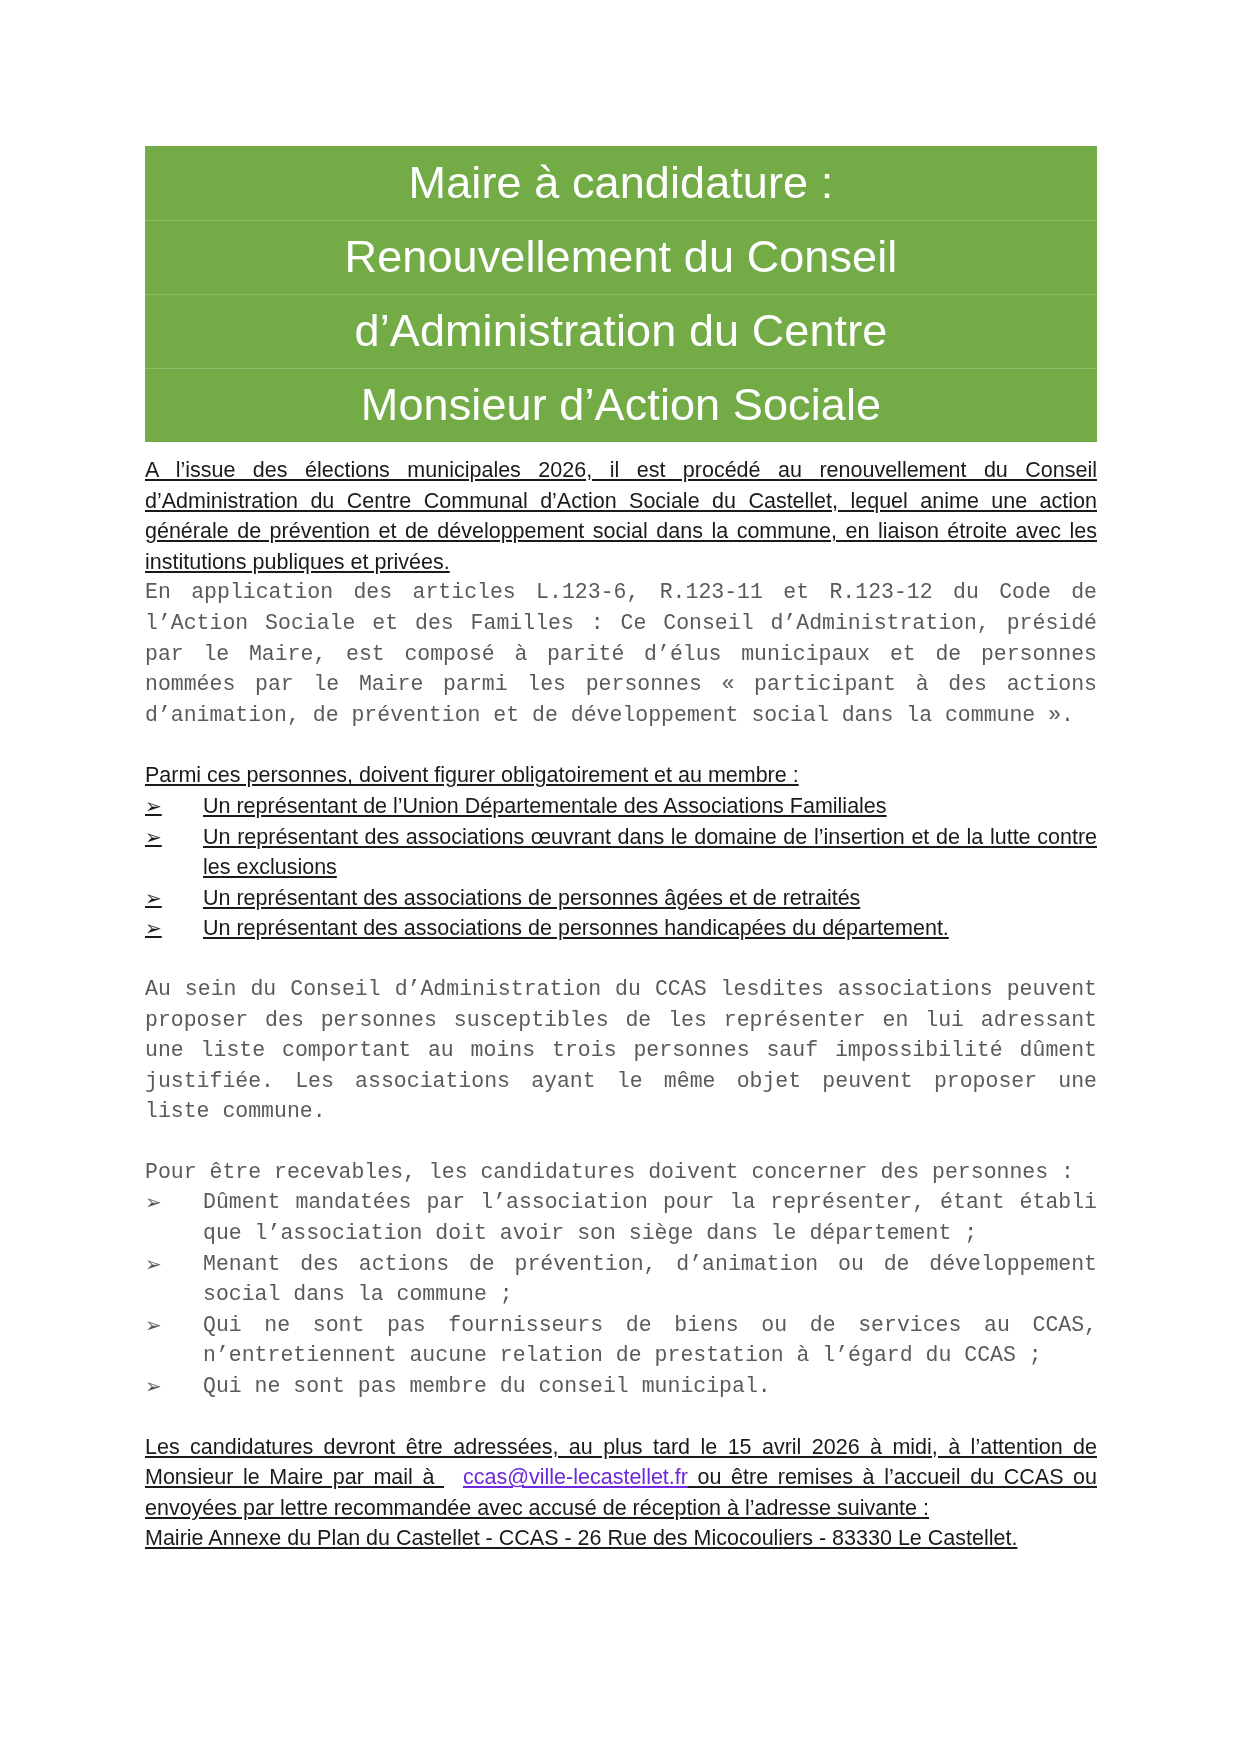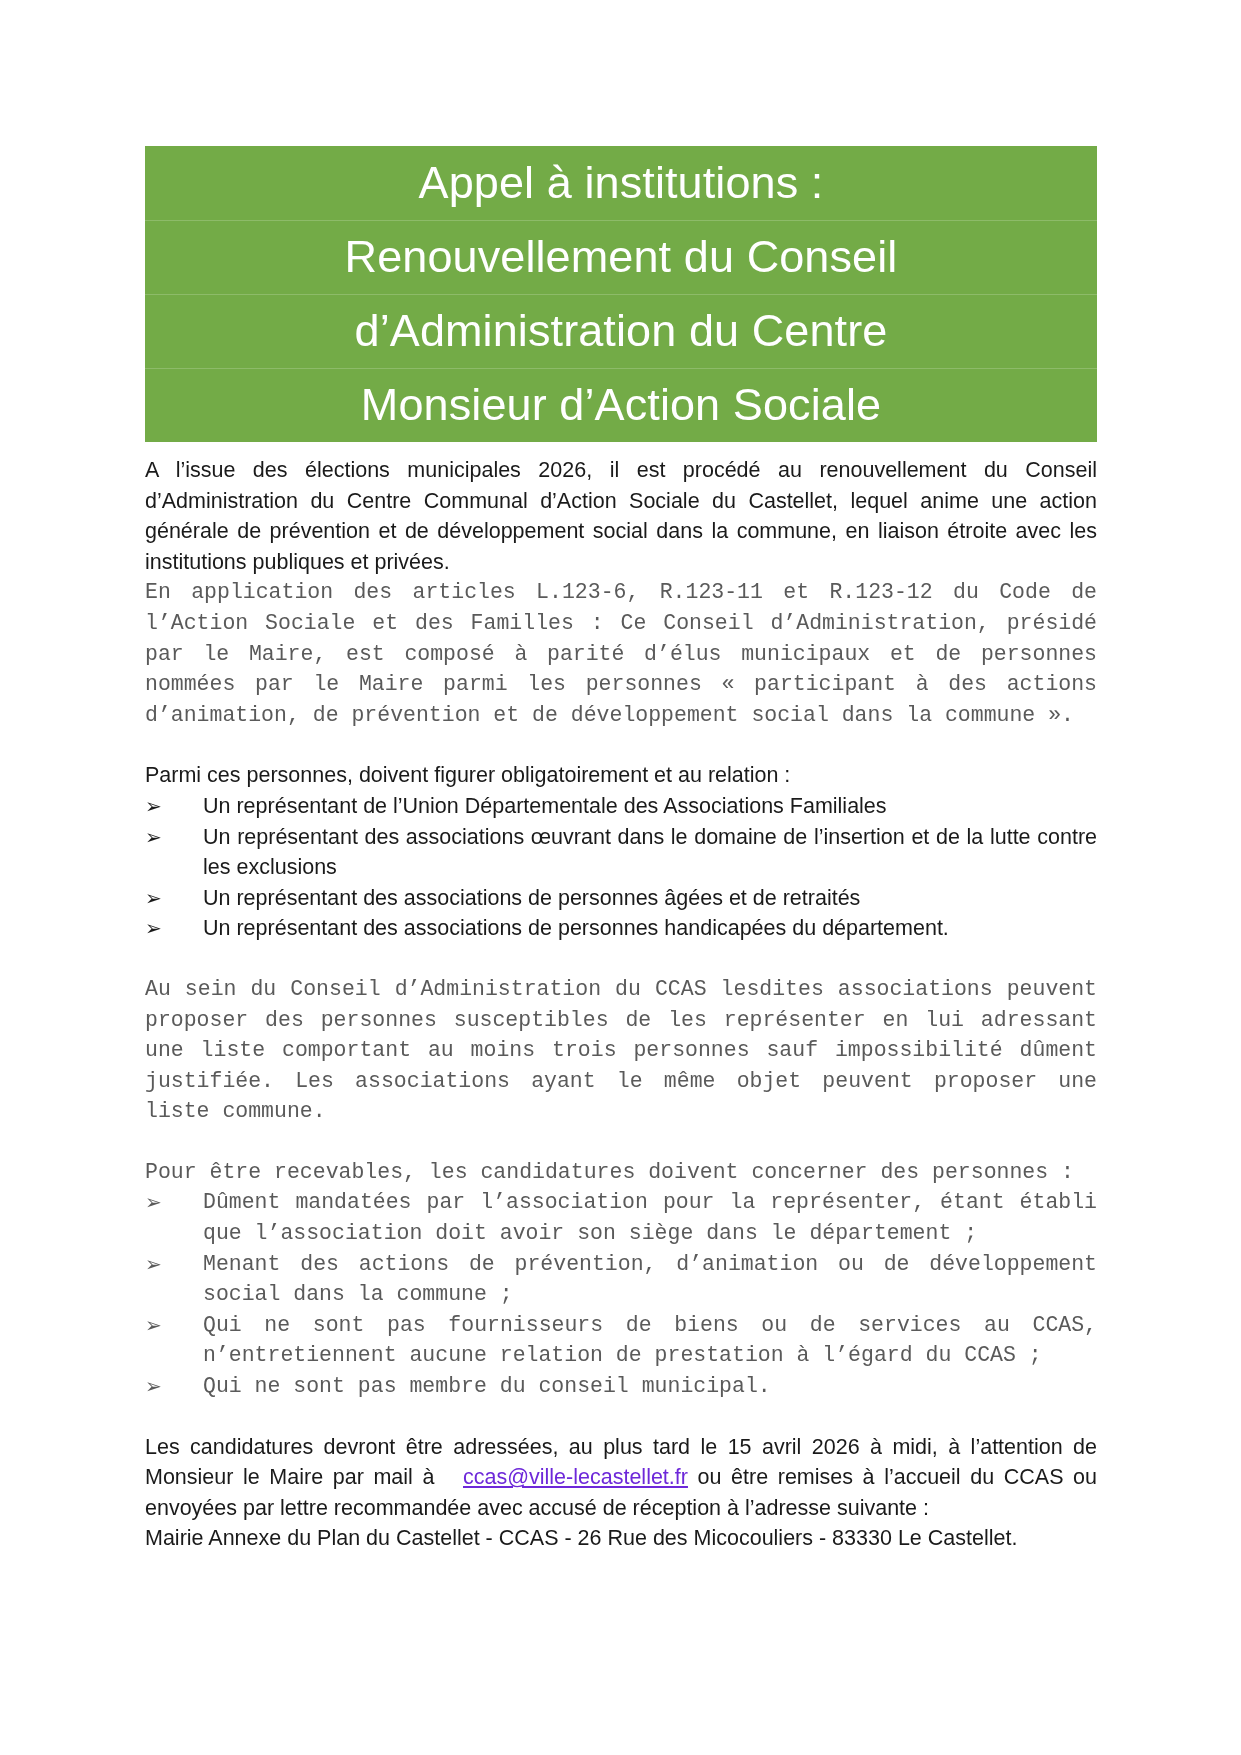--- a/index.html
+++ b/index.html
@@ -61,21 +61,21 @@
     font-size: 21.5px;
     line-height: 30.6px;
   }
 
   p {
     margin: 0;
     text-align: justify;
     text-justify: inter-word;
   }
 
-  .dark { color: #1a1a1a; }
+  .dark { color: #1a1a1a; text-decoration: underline; }
   .grey { color: #5a5a5a; font-family: Liberation Mono, monospace; }
 
   .spacer-lg { height: 30px; }
 
   
   ul.arrow-list {
     list-style: none;
     margin: 0;
     padding: 0;
   }
@@ -105,35 +105,35 @@
     text-decoration: underline;
     margin-left: 19px;
   }
 </style>
 </head>
 <body>
 
 <div class="page">
 
   <div class="banner">
-    <div class="banner-line">Appel à institutions :</div>
+    <div class="banner-line">Maire à candidature :</div>
     <div class="banner-line">Renouvellement du Conseil</div>
     <div class="banner-line">d’Administration du Centre</div>
     <div class="banner-line">Monsieur d’Action Sociale</div>
   </div>
 
   <div class="content">
 
     <p class="dark">A l’issue des élections municipales 2026, il est procédé au renouvellement du Conseil d’Administration du Centre Communal d’Action Sociale du Castellet, lequel anime une action générale de prévention et de développement social dans la commune, en liaison étroite avec les institutions publiques et privées.</p>
 
     <p class="grey">En application des articles L.123-6, R.123-11 et R.123-12 du Code de l’Action Sociale et des Familles : Ce Conseil d’Administration, présidé par le Maire, est composé à parité d’élus municipaux et de personnes nommées par le Maire parmi les personnes « participant à des actions d’animation, de prévention et de développement social dans la commune ».</p>
 
     <div class="spacer-lg"></div>
 
-    <p class="dark">Parmi ces personnes, doivent figurer obligatoirement et au relation :</p>
+    <p class="dark">Parmi ces personnes, doivent figurer obligatoirement et au membre :</p>
 
     <ul class="arrow-list list-block">
       <li>
         <span class="bullet dark">➢</span>
         <span class="li-text dark">Un représentant de l’Union Départementale des Associations Familiales</span>
       </li>
       <li>
         <span class="bullet dark">➢</span>
         <span class="li-text dark">Un représentant des associations œuvrant dans le domaine de l’insertion et de la lutte contre les exclusions</span>
       </li>

